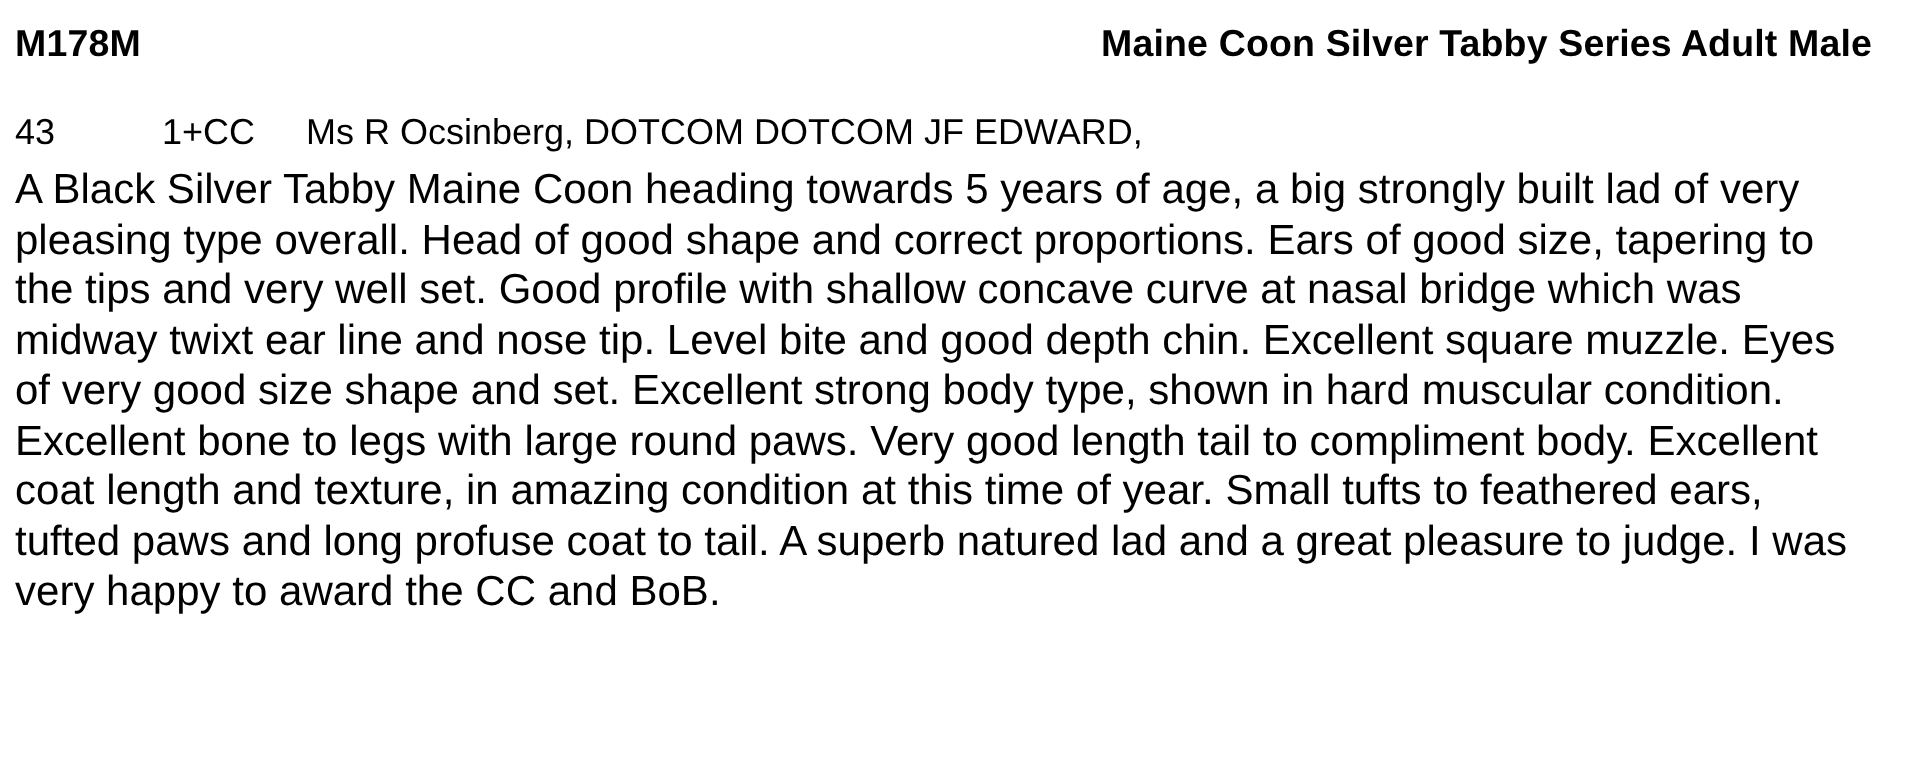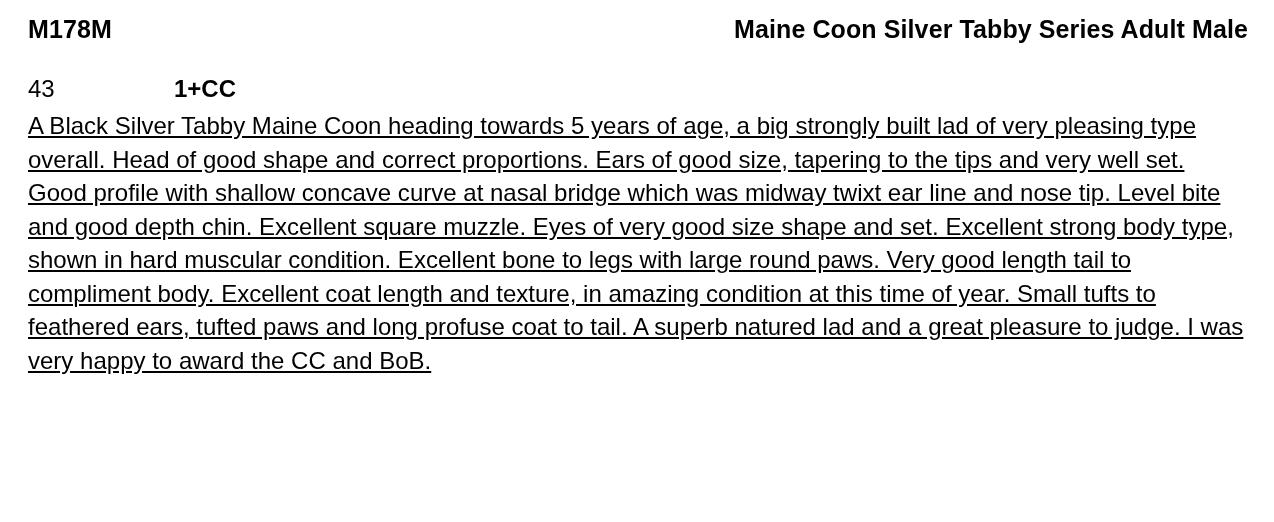--- a/index.html
+++ b/index.html
@@ -12,21 +12,21 @@
     height: 522px;
     font-family: "Liberation Sans", sans-serif;
     color: #000000;
     overflow: hidden;
   }
   .page {
     position: relative;
     width: 1274px;
     height: 522px;
     box-sizing: border-box;
-    padding: 10px 26px 0 28px;
+    padding: 10px 26px 0 10px;
   }
   .class-header {
     display: flex;
     align-items: baseline;
     font-weight: bold;
     font-size: 25px;
     line-height: 30px;
     letter-spacing: 0.1px;
     margin-top: 4px;
   }
@@ -48,47 +48,46 @@
     align-items: flex-start;
     white-space: nowrap;
   }
   .entry-num {
     width: 98px;
     flex: 0 0 98px;
   }
   .entry-award {
     width: 96px;
     flex: 0 0 96px;
-    font-weight: bold;
-    margin-left: 48px;
+    font-weight: normal;
   }
   .entry-text {
     flex: 1 1 auto;
   }
   .report {
     margin-top: 4px;
-    font-size: 24px;
+    font-size: 28px;
     line-height: 33.5px;
     text-align: left;
     letter-spacing: 0.01px;
-    text-decoration: underline;
   }
 </style>
 </head>
 <body>
 
 <div class="page">
 
   <div class="class-header">
     <span class="class-code">M178M</span>
     <span class="class-title">Maine Coon Silver Tabby Series Adult Male</span>
   </div>
 
   <div class="entry-block">
     <div class="entry-line">
       <span class="entry-num">43</span>
       <span class="entry-award">1+CC</span>
+      <span class="entry-text">Ms R Ocsinberg, DOTCOM DOTCOM JF EDWARD,</span>
     </div>
   </div>
 
   <div class="report">A Black Silver Tabby Maine Coon heading towards 5 years of age, a big strongly built lad of very pleasing type overall. Head of good shape and correct proportions. Ears of good size, tapering to the tips and very well set. Good profile with shallow concave curve at nasal bridge which was midway twixt ear line and nose tip. Level bite and good depth chin. Excellent square muzzle.  Eyes of very good size shape and set. Excellent strong body type, shown in hard muscular condition. Excellent bone to legs with large round paws. Very good length tail to compliment body. Excellent coat length and texture, in amazing condition at this time of year. Small tufts to feathered ears, tufted paws and long profuse coat to tail. A superb natured lad and a great pleasure to judge. I was very happy to award the CC and BoB.</div>
 
 </div>
 
 </body></html>

